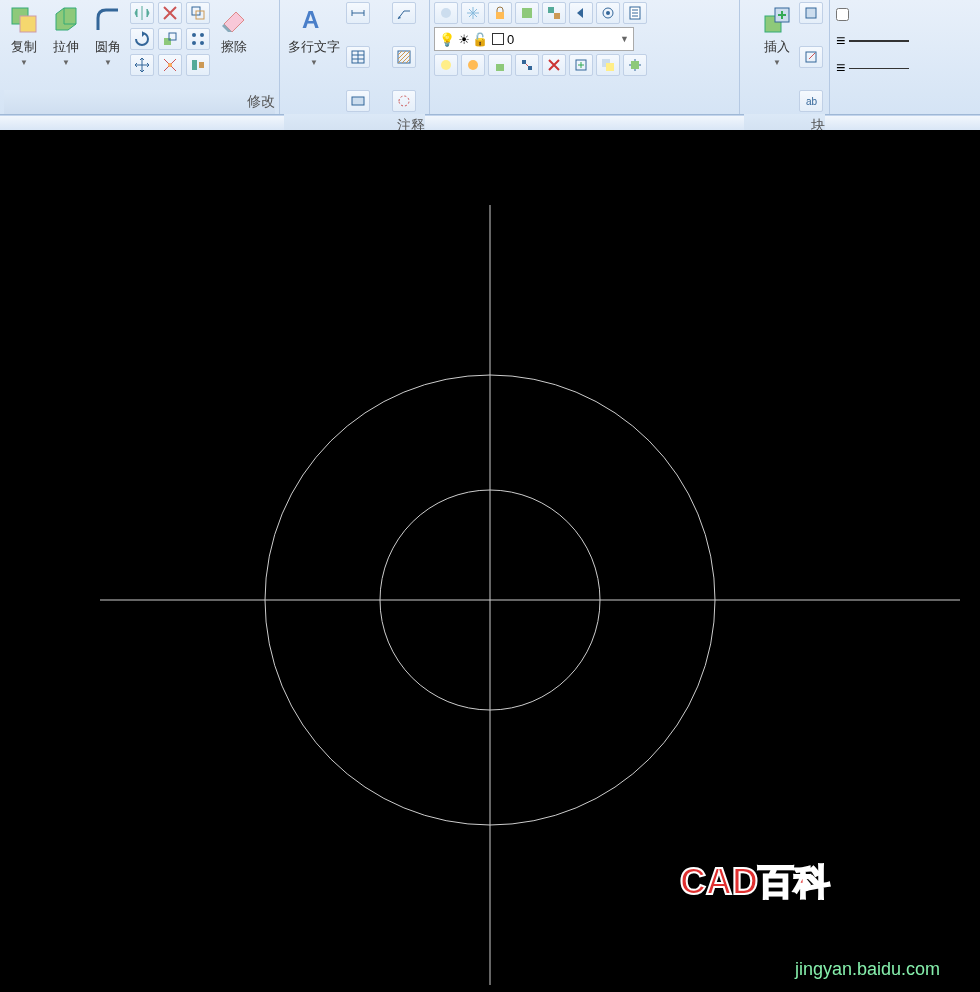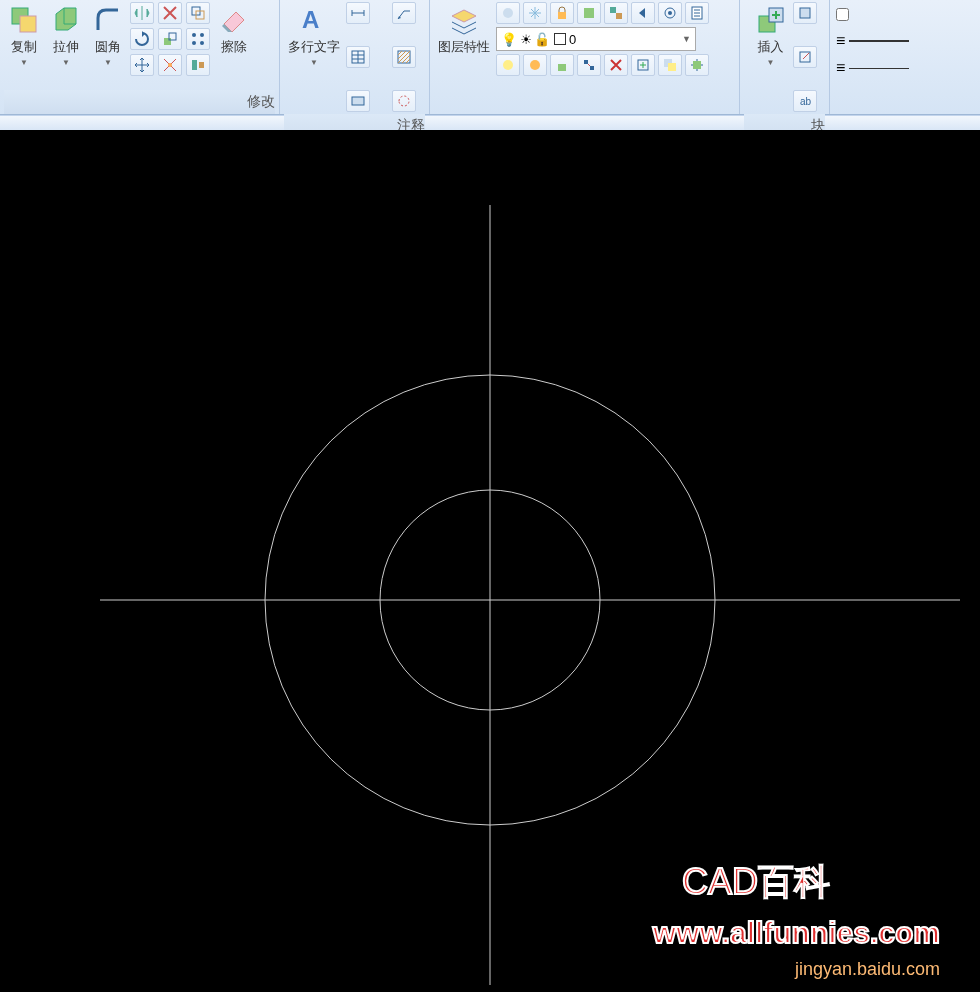--- a/index.html
+++ b/index.html
@@ -18,23 +18,23 @@
 .sb svg{width:16px;height:16px}
 .layer-col{display:flex;flex-direction:column;gap:3px}
 .layer-row{display:flex;gap:3px}
 .layer-combo{width:200px;height:24px;background:#fff;border:1px solid #aaa;display:flex;align-items:center;padding:0 4px;gap:3px;font-size:13px}
 .layer-combo .dd-arr{margin-left:auto;font-size:9px;color:#666}
 .props-col{display:flex;flex-direction:column;gap:3px;padding:2px 6px}
 .prop-row{display:flex;align-items:center;gap:4px;height:24px}
 .line-sample{width:60px;height:2px;background:#333}
 .canvas{background:#000;width:100%;height:862px;position:relative}
 .canvas svg{position:absolute;inset:0}
-.wm-title{position:absolute;right:150px;bottom:85px;font-size:36px;font-weight:normal;color:#e03030;-webkit-text-stroke:2px #fff;text-stroke:2px #fff}
+.wm-title{position:absolute;right:150px;bottom:85px;font-size:36px;font-weight:bold;color:#e03030;-webkit-text-stroke:2px #fff;text-stroke:2px #fff}
 .wm-url{position:absolute;right:40px;bottom:42px;font-size:30px;font-weight:bold;color:#e03030;-webkit-text-stroke:2px #fff}
-.wm-src{position:absolute;right:40px;bottom:12px;font-size:18px;color:#fdba74}
+.wm-src{position:absolute;right:40px;bottom:12px;font-size:18px;color:#86efac}
 .strip{height:15px;background:linear-gradient(#f2f7fd,#d9e6f6);border-top:1px solid #c2d4ec}
 </style>
 </head>
 <body>
 
 <div class="ribbon">
 
   <div class="panel" style="width:280px">
     <div class="panel-body">
       <div class="big-btn">
@@ -179,30 +179,20 @@
               <path d="M3 8a5 5 0 0 1 10 0 5 5 0 0 1-10 0" fill="none" stroke="#c55" stroke-dasharray="2"></path>
             </svg>
           </div>
       </div>
     </div>
     <div class="panel-title">注释</div>
   </div>
 
   <div class="panel" style="width:310px">
     <div class="panel-body">
-      <div class="big-btn">
-        <span class="icon">
-            <svg viewBox="0 0 32 32">
-              <path d="M4 12l12-6 12 6-12 6z" fill="#f5d76e" stroke="#c9a"></path>
-              <path d="M4 18l12 6 12-6" fill="none" stroke="#369"></path>
-              <path d="M4 24l12 6 12-6" fill="none" stroke="#369"></path>
-            </svg>
-          </span>
-        <span class="lbl">图层特性</span>
-      </div>
       <div class="layer-col">
         <div class="layer-row">
           <div class="sb">
               <svg viewBox="0 0 16 16">
                 <circle cx="8" cy="8" r="5" fill="#cde"></circle>
               </svg>
             </div>
           <div class="sb">
               <svg viewBox="0 0 16 16">
                 <path d="M8 2v12M2 8h12M4 4l8 8M4 12l8-8" stroke="#8bd"></path>
@@ -295,21 +285,21 @@
                 <path d="M4 4h8v8H4z" fill="#8ec97a"></path>
                 <path d="M8 2v2M8 12v2M2 8h2M12 8h2" stroke="#369"></path>
               </svg>
             </div>
         </div>
       </div>
     </div>
   </div>
 
   <div class="panel" style="width:90px">
-    <div class="panel-body" style="justify-content:center">
+    <div class="panel-body" style="justify-content:flex-end">
       <div class="big-btn">
         <span class="icon">
             <svg viewBox="0 0 32 32">
               <rect x="4" y="12" width="16" height="16" fill="#8ec97a" stroke="#3a7"></rect>
               <rect x="14" y="4" width="14" height="14" fill="#cde" stroke="#369"></rect>
               <path d="M21 7v8M17 11h8" stroke="#3a5" stroke-width="2"></path>
             </svg>
           </span>
         <span class="lbl">插入</span>
         <span class="dd">▼</span>
@@ -354,15 +344,14 @@
 <div class="strip"></div>
 
 <div class="canvas">
   <svg width="980" height="862">
     <line x1="490" y1="75" x2="490" y2="855" stroke="#ccc" stroke-width="1"></line>
     <line x1="100" y1="470" x2="960" y2="470" stroke="#ccc" stroke-width="1"></line>
     <circle cx="490" cy="470" r="225" fill="none" stroke="#ccc" stroke-width="1"></circle>
     <circle cx="490" cy="470" r="110" fill="none" stroke="#ccc" stroke-width="1"></circle>
   </svg>
   <div class="wm-title">CAD百科</div>
-  <div class="wm-url">www.allfunnies.com</div>
   <div class="wm-src">jingyan.baidu.com</div>
 </div>
 
 </body></html>

